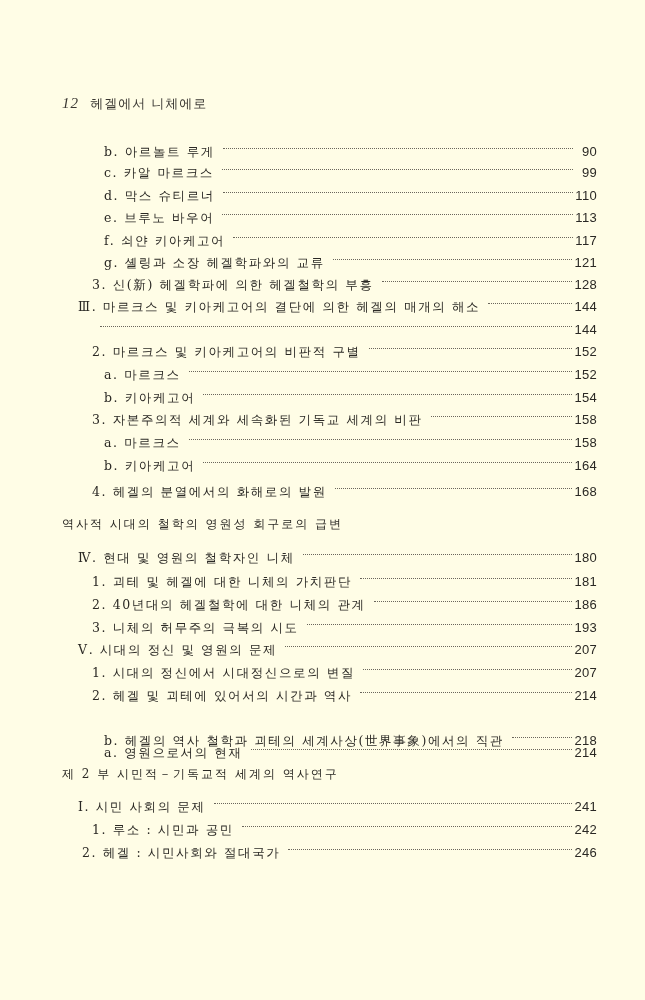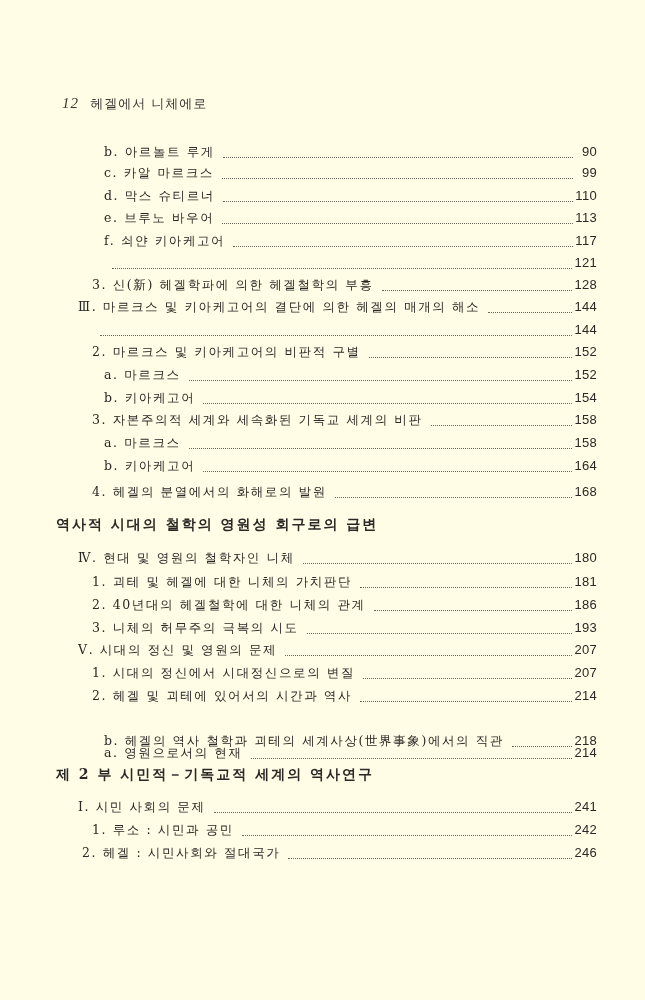--- a/index.html
+++ b/index.html
@@ -31,21 +31,21 @@
     }
     .toc {
       position: absolute;
       left: 0;
       top: 0;
       width: 645px;
     }
     .row {
       position: absolute;
       display: flex;
-      align-items: flex-end;
+      align-items: center;
       font-size: 12.5px;
       letter-spacing: 1.6px;
       right: 48px;
       height: 20px;
       line-height: 20px;
       white-space: nowrap;
     }
     .row .label {
       flex: 0 0 auto;
     }
@@ -60,25 +60,24 @@
     .row .page {
       flex: 0 0 auto;
       font-family: "Liberation Sans", sans-serif;
       letter-spacing: 0.3px;
       font-size: 13px;
       min-width: 22px;
       text-align: right;
     }
     .part-heading {
       position: absolute;
-      left: 56px;
-      font-size: 14px;
+      left: 62px;
+      font-size: 12px;
       letter-spacing: 2px;
       color: #2a2824;
-      font-weight: bold;
     }
   </style>
 </head>
 <body>
 
 <div class="running-head">
   <span class="pgnum">12</span>
   <span>헤겔에서 니체에로</span>
 </div>
 
@@ -102,20 +101,21 @@
       <span class="label">e. 브루노 바우어</span>
       <span class="dots"></span>
       <span class="page">113</span>
     </div>
     <div class="row" style="left: 104px; top: 231px;">
       <span class="label">f. 쇠얀 키아케고어</span>
       <span class="dots"></span>
       <span class="page">117</span>
     </div>
     <div class="row" style="left: 104px; top: 253px;">
+      <span class="label">g. 셸링과 소장 헤겔학파와의 교류</span>
       <span class="dots"></span>
       <span class="page">121</span>
     </div>
     <div class="row" style="left: 92px; top: 275px;">
       <span class="label">3. 신(新) 헤겔학파에 의한 헤겔철학의 부흥</span>
       <span class="dots"></span>
       <span class="page">128</span>
     </div>
     <div class="row" style="left: 78px; top: 297px;">
       <span class="label">Ⅲ. 마르크스 및 키아케고어의 결단에 의한 헤겔의 매개의 해소</span>

